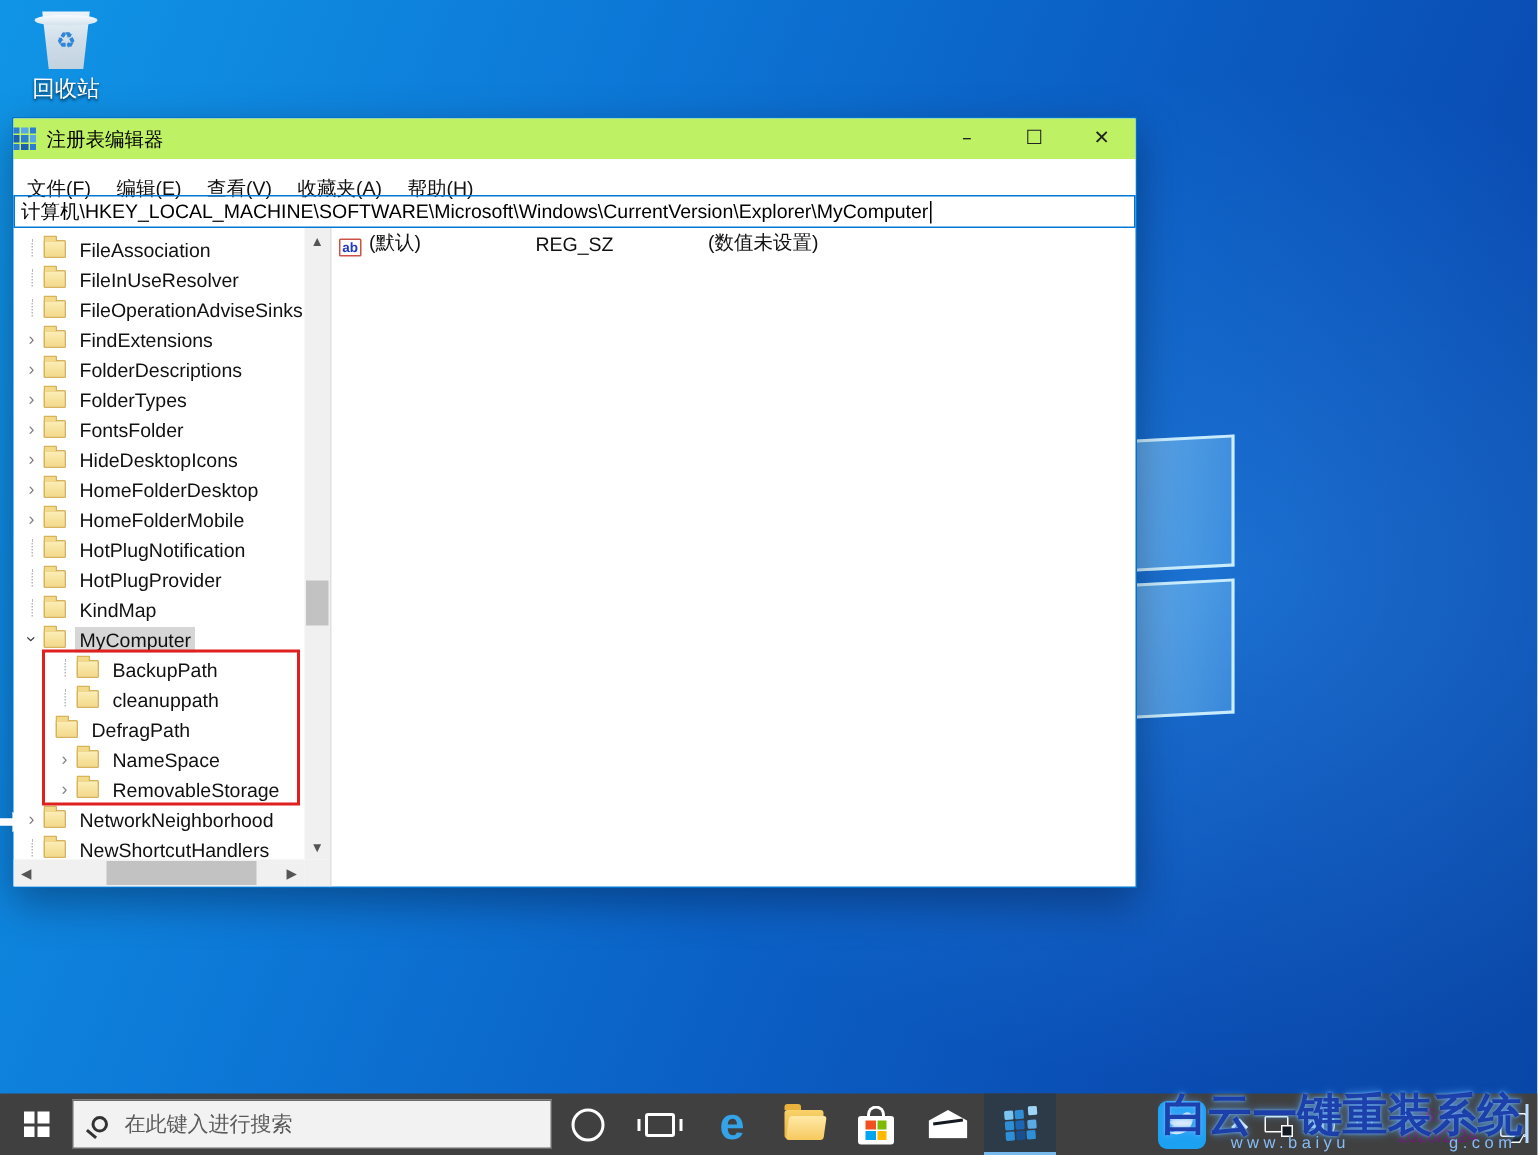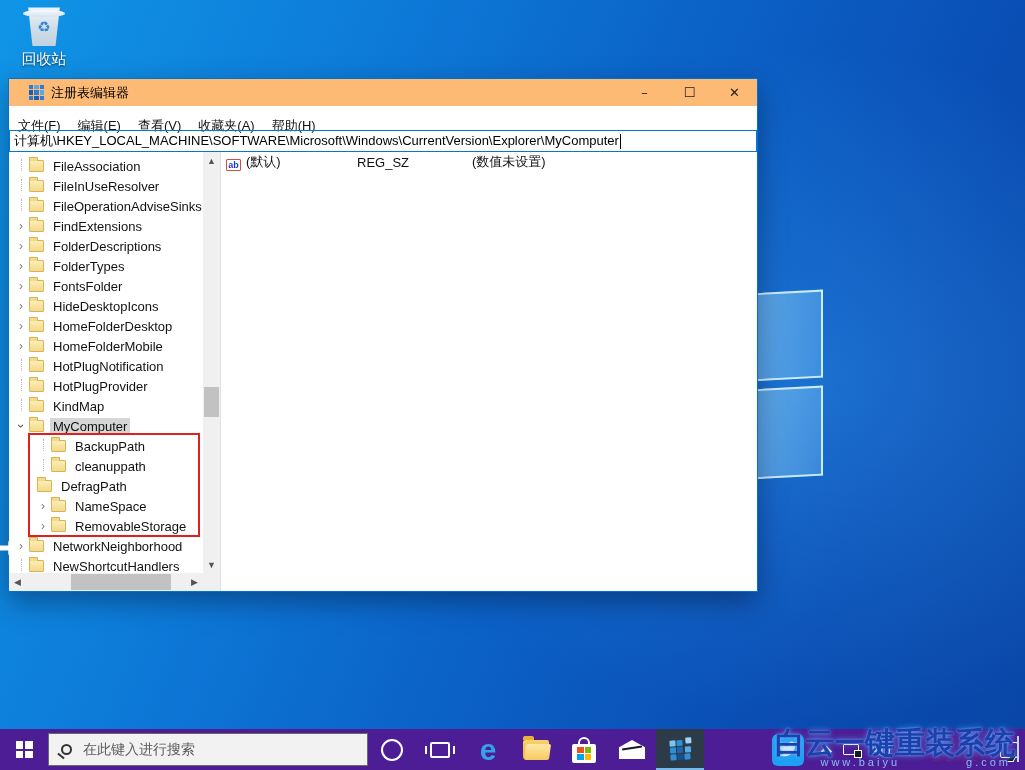--- a/index.html
+++ b/index.html
@@ -29,21 +29,21 @@
     border-radius:3px; }
   .bin-lid { position:absolute; left:11px; top:4px; width:42px; height:7px;
     background:linear-gradient(#f6fbff,#d4e2ec); border-radius:50%/60%; }
   .bin-glyph { position:absolute; left:0; right:0; top:12px; font-size:15px; color:#2f86d6; }
   .icon-label { margin-top:4px; color:#fff; font-size:15px; text-shadow:0 1px 2px rgba(0,0,0,.7); }
 
   
   .win { position:absolute; left:8px; top:78px; width:750px; height:514px;
     background:#fff; border:1px solid #0073cf; box-shadow:0 10px 26px rgba(0,0,20,.35);
     display:flex; flex-direction:column; }
-  .titlebar { height:27px; display:flex; align-items:center; padding-left:20px; background:#fdba74; flex:0 0 auto; }
+  .titlebar { height:27px; display:flex; align-items:center; padding-left:0; background:#bef264; flex:0 0 auto; }
   .app-icon { width:15px; height:15px; display:grid; grid-template-columns:repeat(3,1fr); gap:1px; margin-right:7px; }
   .app-icon i { background:#2d7dd2; } .app-icon i:nth-child(2){background:#5aa7e8;} .app-icon i:nth-child(4){background:#1b5fae;}
   .app-icon i:nth-child(6){background:#5aa7e8;} .app-icon i:nth-child(8){background:#1b5fae;}
   .title-text { font-size:13px; color:#000; }
   .cap-btns { margin-left:auto; display:flex; height:100%; }
   .cap-btn { width:45px; height:100%; display:flex; align-items:center; justify-content:center;
     font-size:13px; color:#222; font-family:"DejaVu Sans",sans-serif; }
   .menubar { height:24px; display:flex; align-items:center; padding-left:9px; background:#fff; flex:0 0 auto; font-size:13px; color:#111; }
   .menu-item { margin-right:17px;margin-top:16px; }
   .addressbar { height:22px; margin:0; border:1px solid #0078d7; display:flex; align-items:center;
@@ -91,21 +91,21 @@
   .ab-icon { display:inline-flex; width:15px; height:12px; border:1px solid #cf5146; border-radius:1px;
     color:#2039c8; font-size:9px; line-height:10px; align-items:center; justify-content:center;
     margin-right:5px; background:#fff; font-weight:bold; }
 
   
   .pointer { position:absolute; left:0px; top:541px; width:15px; height:14px; z-index:20;
     background:#fff; clip-path:polygon(0 32%,55% 32%,55% 0,100% 50%,55% 100%,55% 68%,0 68%);
     filter:drop-shadow(0 0 1px #333); }
 
   
-  .taskbar { position:absolute; left:0; right:0; bottom:0; height:41px; background:#4c1d95;
+  .taskbar { position:absolute; left:0; right:0; bottom:0; height:41px; background:#404040;
     display:flex; align-items:stretch; z-index:25; }
   .tb-btn { width:48px; display:flex; align-items:center; justify-content:center; flex:0 0 auto; }
   .tb-btn.active-app { background:#2d3b49; box-shadow:inset 0 -2px 0 #76b9ed; }
   .start-logo { width:17px; height:17px; display:grid; grid-template-columns:1fr 1fr; gap:2px; }
   .start-logo i { background:#fff; }
   .searchbox { width:320px; background:#f2f2f2; border:1px solid #6a6a6a; display:flex; align-items:center;
     margin:4px 0; padding-left:12px; flex:0 0 auto; }
   .mag { width:11px; height:11px; border:2px solid #333; border-radius:50%; position:relative; margin-right:11px; flex:0 0 auto; }
   .mag::after { content:""; position:absolute; left:-6px; top:9px; width:8px; height:2px; background:#333; transform:rotate(40deg); }
   .search-text { font-size:14px; color:#5a5a5a; }

